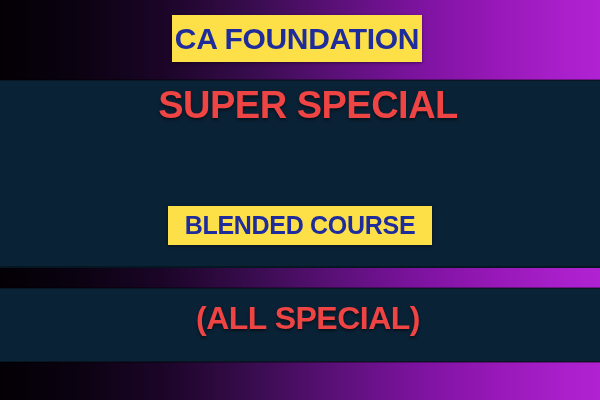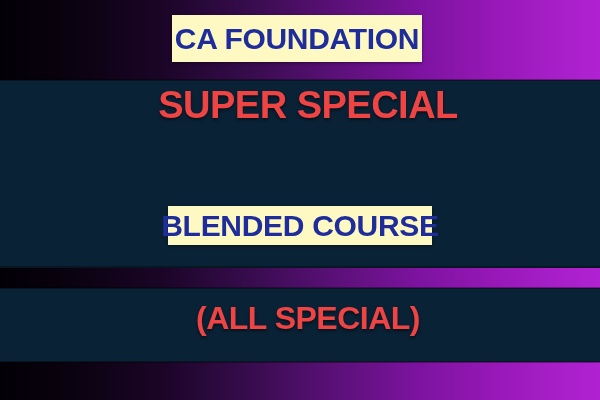--- a/index.html
+++ b/index.html
@@ -65,21 +65,21 @@
   
   .content {
     position: absolute;
     inset: 0;
     display: flex;
     flex-direction: column;
     align-items: center;
   }
 
   .badge {
-    background: #fef9c3;
+    background: #fde047;
     color: #1e2d9b;
     font-weight: bold;
     text-align: center;
     letter-spacing: -0.3px;
     box-shadow: 0 1px 3px rgba(0,0,0,0.45);
     white-space: nowrap;
     line-height: 1;
     display: flex;
     align-items: center;
     justify-content: center;
@@ -93,21 +93,21 @@
     height: 47px;
     font-size: 30px;
   }
 
   #badge-blended {
     position: absolute;
     left: 168px;
     top: 206px;
     width: 264px;
     height: 39px;
-    font-size: 30px;
+    font-size: 25px;
   }
 
   .headline {
     position: absolute;
     left: 8px;
     width: 100%;
     text-align: center;
     color: #ef4444;
     font-weight: bold;
     line-height: 1.14;

